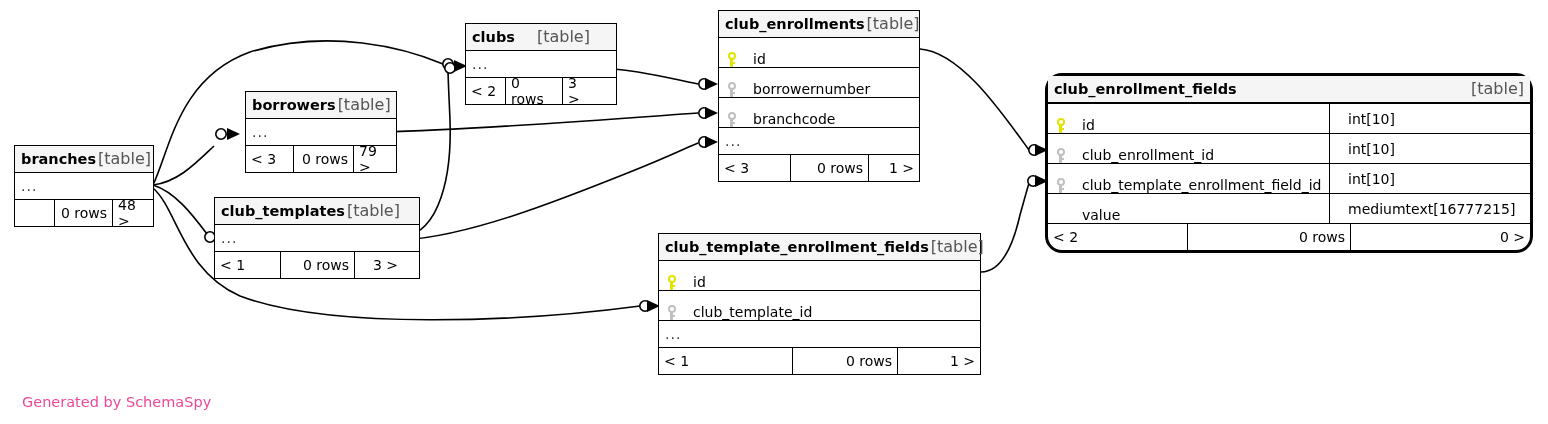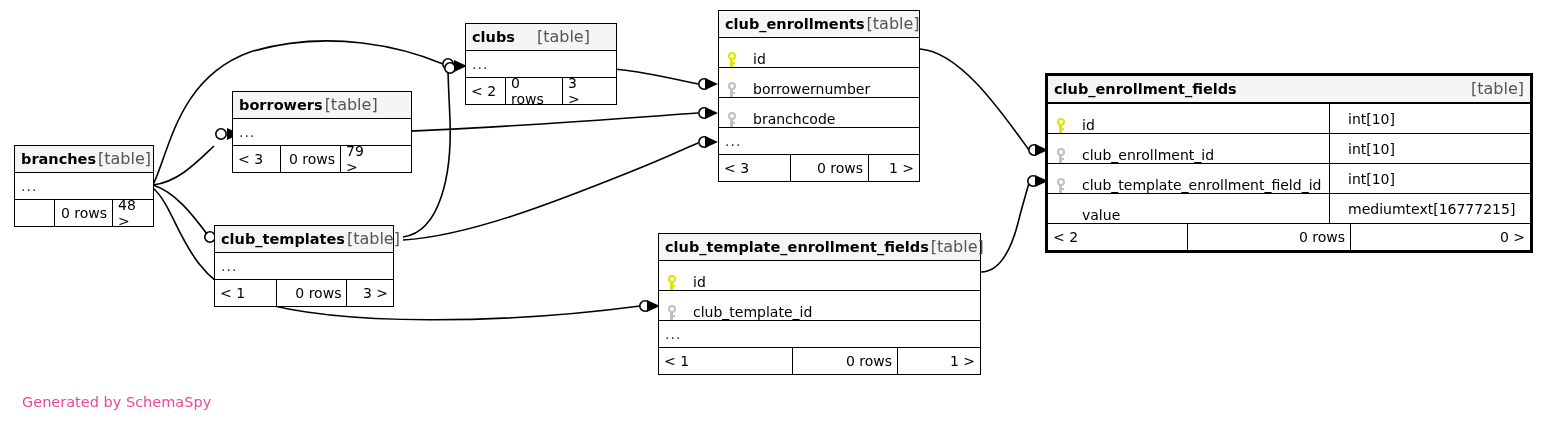--- a/index.html
+++ b/index.html
@@ -30,21 +30,21 @@
 
   
   .tbl {
     position: absolute;
     box-sizing: border-box;
     background: #ffffff;
     border: 1px solid #000000;
     font-size: 14px;
     color: #000000;
   }
-  .tbl.focal { border-width: 3px; }
+  .tbl.focal { border-width: 3px; border-radius: 17px; }
 
   .tbl-head {
     display: flex;
     align-items: baseline;
     background: #f5f5f5;
     border-bottom: 1px solid #000000;
     padding: 3px 6px 4px 6px;
     white-space: nowrap;
   }
   .tbl.focal > .tbl-head { border-bottom-width: 2px; }
@@ -220,34 +220,34 @@
       <span class="tbl-tag">[table]</span>
     </div>
     <div class="ellipsis-row">...</div>
     <div class="tbl-foot">
       <div class="foot-l" style="width:40px;"></div>
       <div class="foot-r" style="width:58px;">0 rows</div>
       <div class="foot-r" style="width:40px;">48 &gt;</div>
     </div>
   </div>
 
-  <div class="tbl" style="left:232px; top:91px; width:180px;">
+  <div class="tbl" style="left:245px; top:91px; width:152px;">
     <div class="tbl-head">
       <span class="tbl-name">borrowers</span>
       <span class="tbl-tag">[table]</span>
     </div>
     <div class="ellipsis-row">...</div>
     <div class="tbl-foot">
       <div class="foot-l" style="width:48px;">&lt; 3</div>
       <div class="foot-r" style="width:60px;">0 rows</div>
       <div class="foot-r" style="width:42px;">79 &gt;</div>
     </div>
   </div>
 
-  <div class="tbl" style="left:214px; top:197px; width:180px;margin-top:28px;">
+  <div class="tbl" style="left:214px; top:197px; width:206px;">
     <div class="tbl-head">
       <span class="tbl-name">club_templates</span>
       <span class="tbl-tag">[table]</span>
     </div>
     <div class="ellipsis-row">...</div>
     <div class="tbl-foot">
       <div class="foot-l" style="width:66px;">&lt; 1</div>
       <div class="foot-r" style="width:74px;">0 rows</div>
       <div class="foot-r" style="width:48px;">3 &gt;</div>
     </div>

